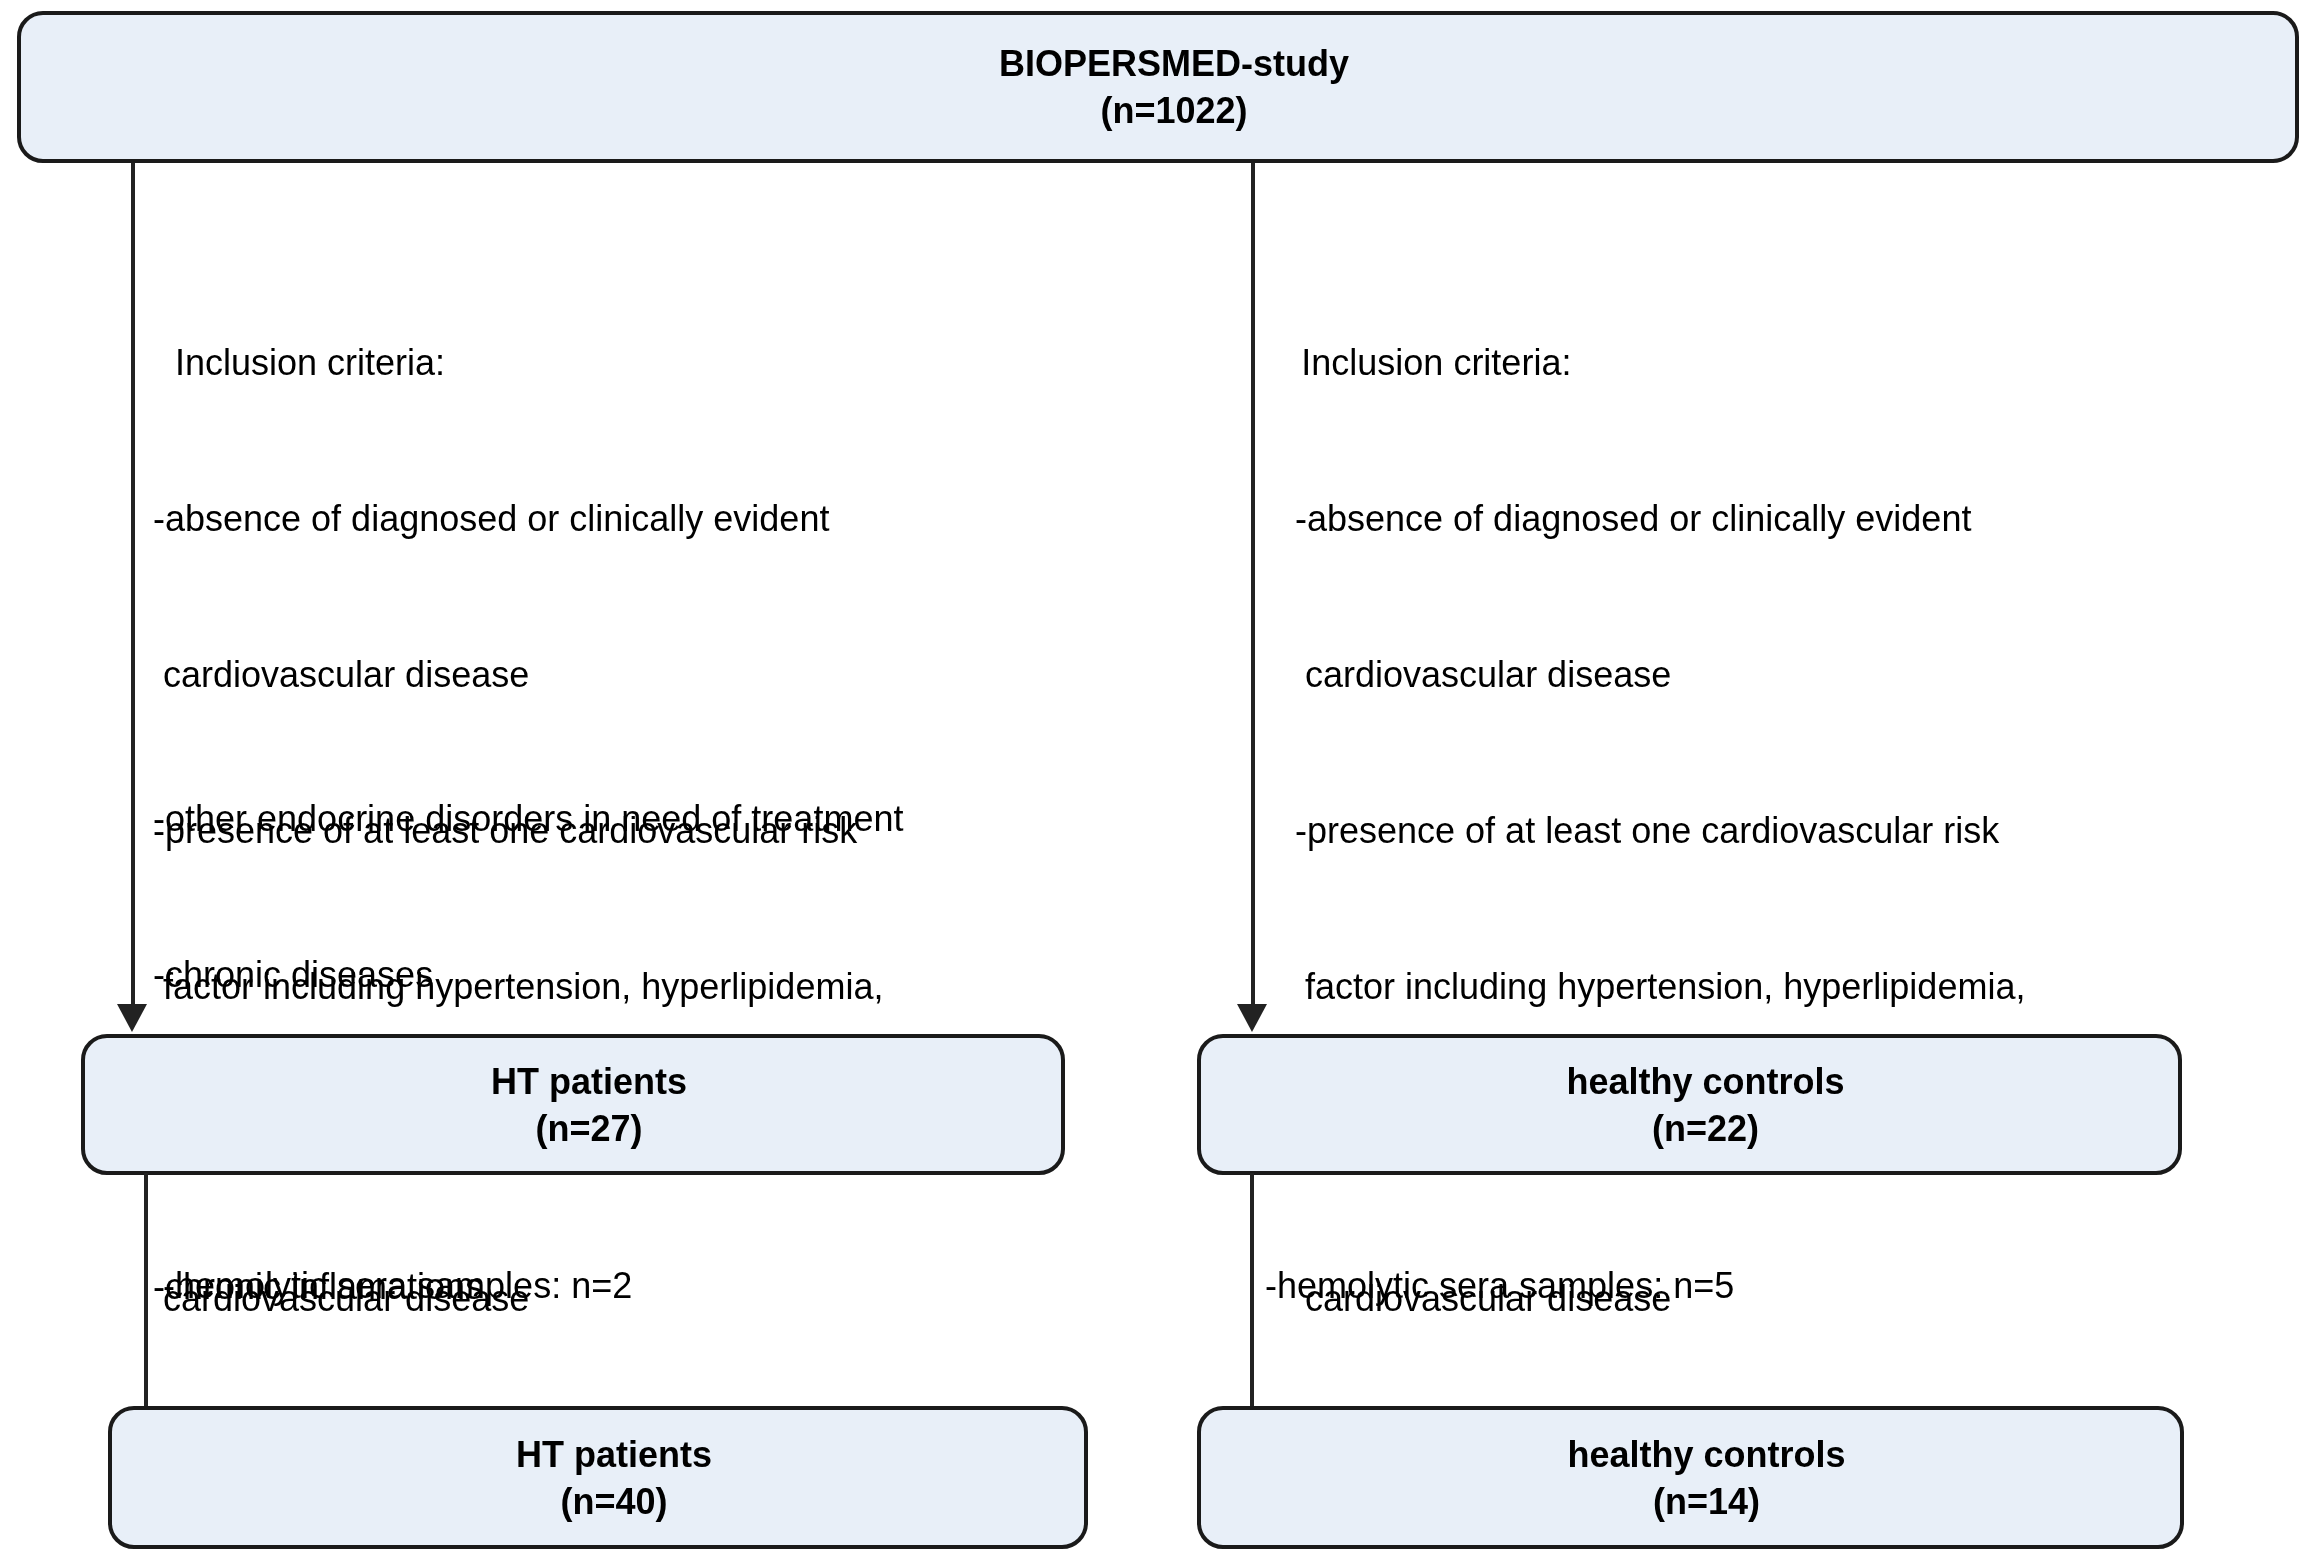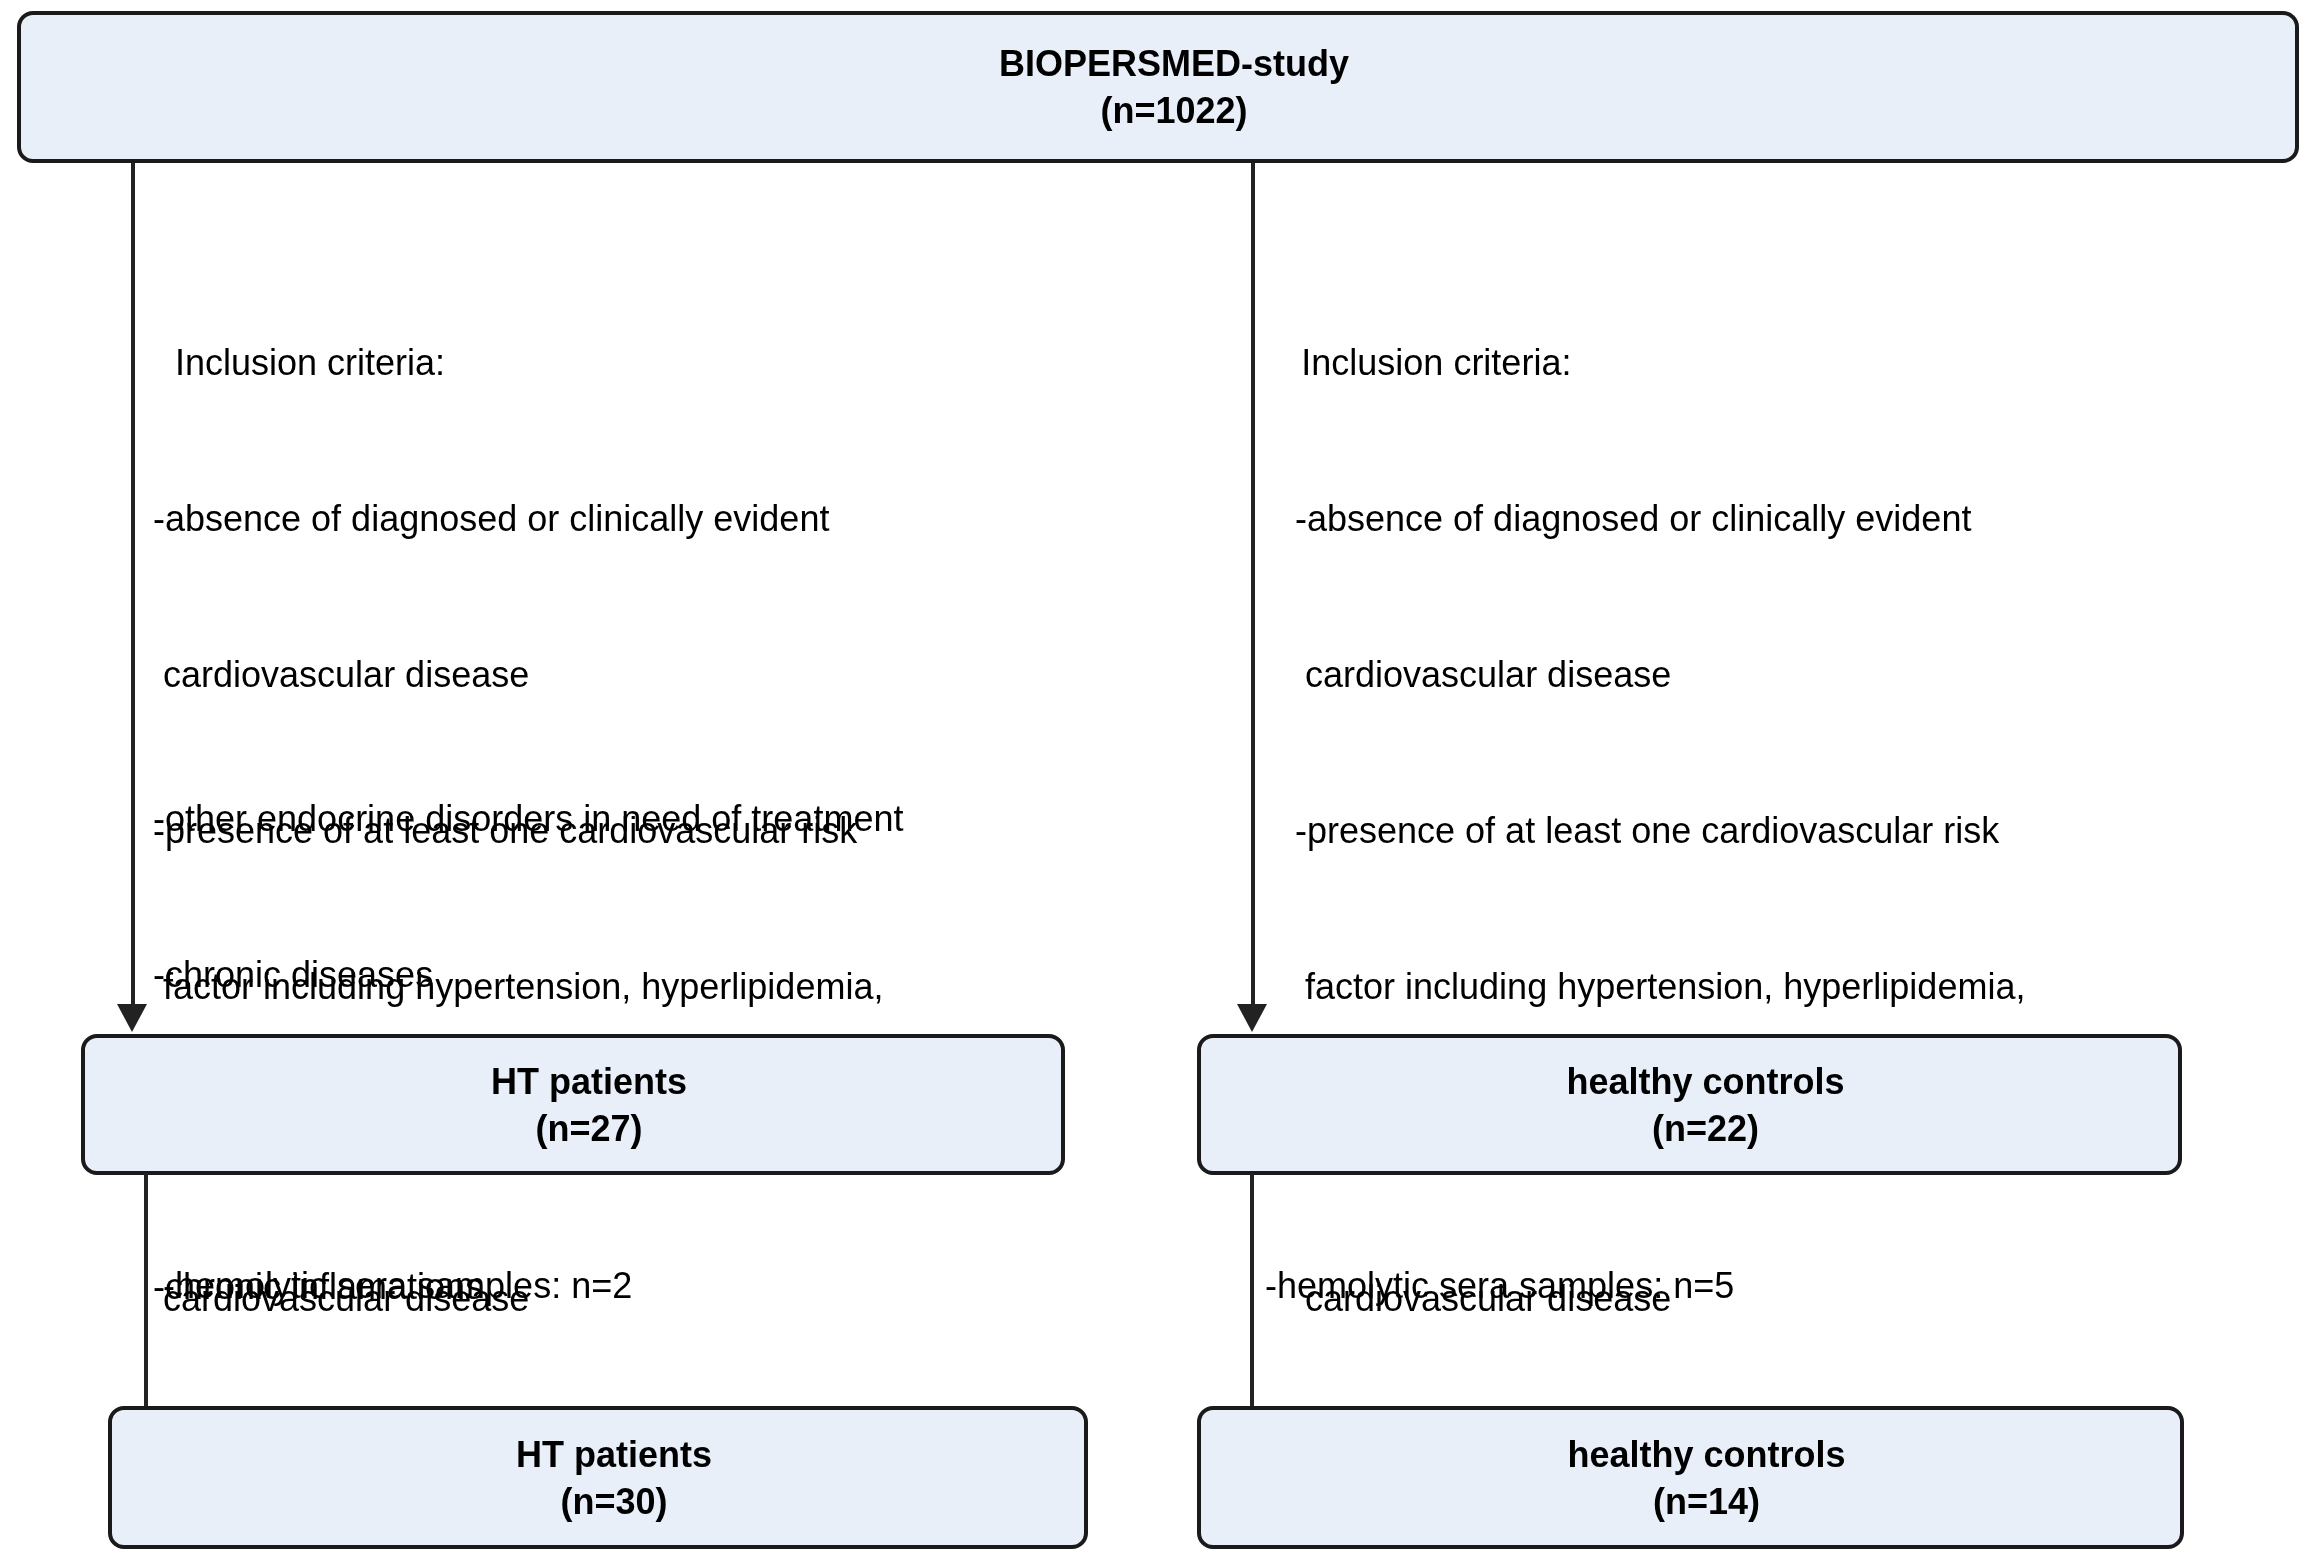--- a/index.html
+++ b/index.html
@@ -13,21 +13,21 @@
     height: 1565px;
     background: #ffffff;
     font-family: "Liberation Sans", "DejaVu Sans", sans-serif;
     color: #000000;
     overflow: hidden;
   }
   .box {
     position: absolute;
     background: #e8eff8;
     border: 4.7px solid #1a1a1a;
-    border-radius: 16px;
+    border-radius: 26px;
     box-sizing: border-box;
     display: flex;
     flex-direction: column;
     align-items: center;
     justify-content: center;
     text-align: center;
     padding-left: 32px;
   }
   .box-title, .box-subtitle {
     font-weight: bold;
@@ -131,21 +131,21 @@
   </div>
 
   <div class="vline" style="left:144px; top:1173px; height:236px;"></div>
   <div class="vline" style="left:1250px; top:1173px; height:236px;"></div>
 
   <div class="note" style="left:163px; top:1262px;">-hemolytic sera samples: n=2</div>
   <div class="note" style="left:1265px; top:1262px;">-hemolytic sera samples: n=5</div>
 
   <div class="box final-left">
     <div class="box-title">HT patients</div>
-    <div class="box-subtitle">(n=30)</div>
+    <div class="box-subtitle">(n=40)</div>
   </div>
   <div class="box final-right">
     <div class="box-title">healthy controls</div>
     <div class="box-subtitle">(n=14)</div>
   </div>
 
 </div>
 
 
 </body></html>

